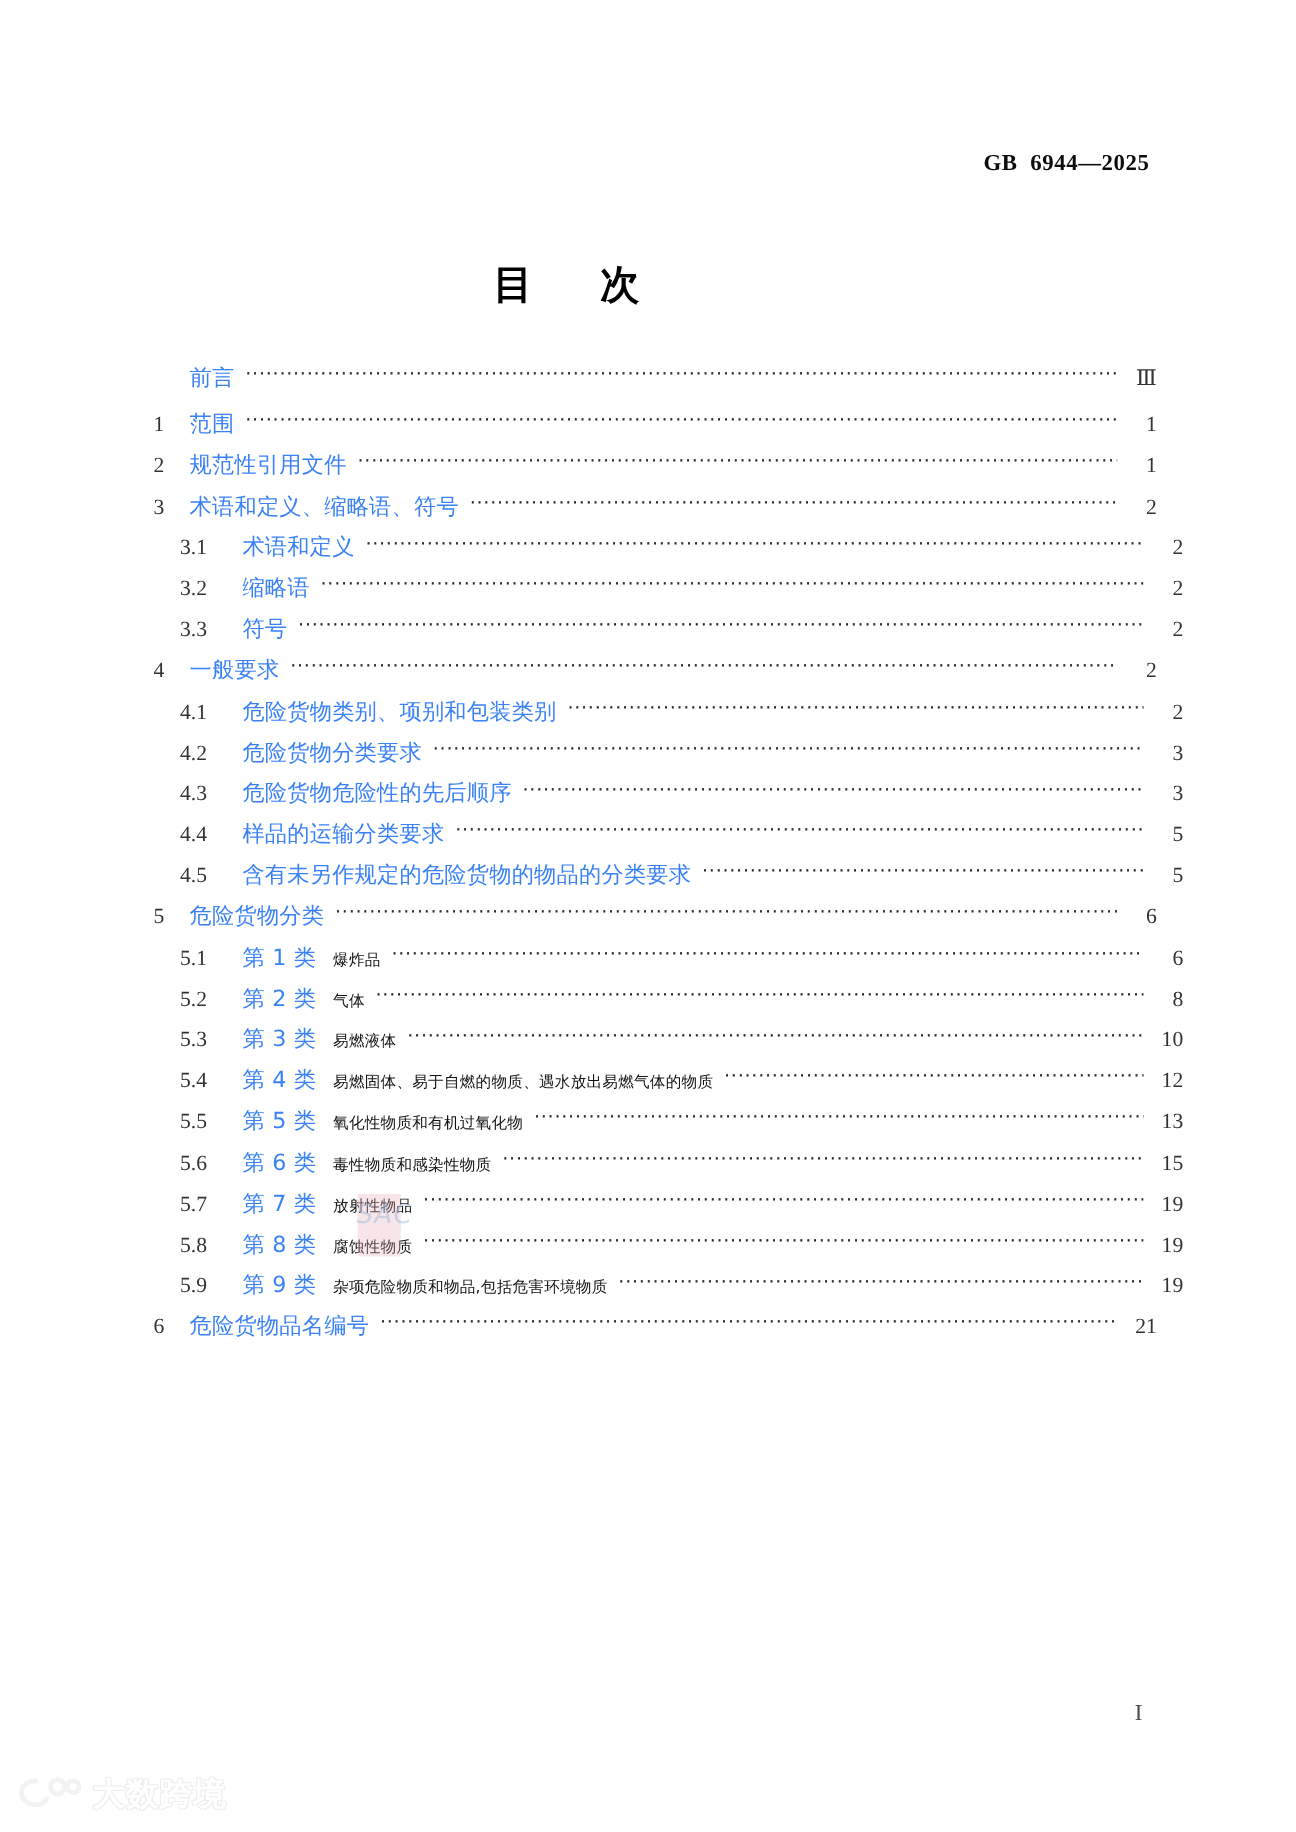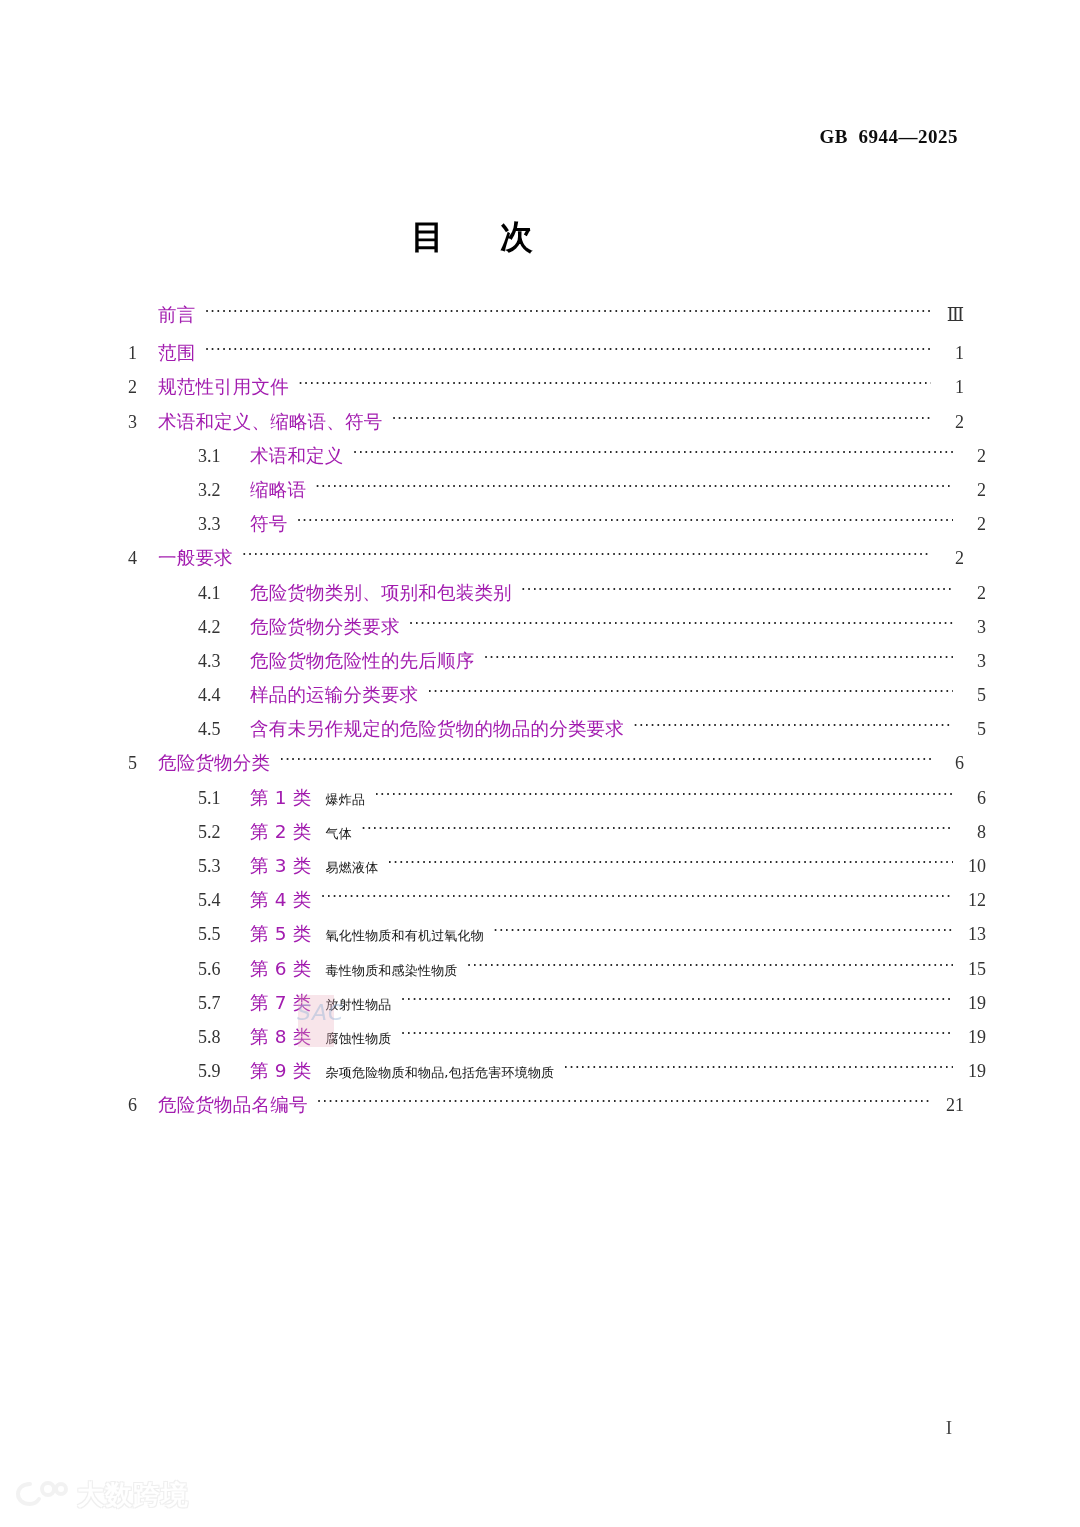--- a/index.html
+++ b/index.html
@@ -76,26 +76,26 @@
 
   .toc-entry.level-2 { padding-left: 22px; }
 
   .num {
     font-family: "Liberation Serif", "DejaVu Serif", serif;
     font-size: 18px;
     color: #333333;
     flex: 0 0 auto;
   }
   .level-1 > .num { min-width: 30px; }
-  .level-2 > .num { min-width: 52px; margin-left: 48px; }
+  .level-2 > .num { min-width: 52px; }
 
   .label {
     font-family: "DejaVu Sans", "Liberation Sans", sans-serif;
     font-size: 18.5px;
-    color: #a21caf;
+    color: #3b82f6;
     flex: 0 0 auto;
     letter-spacing: 0.2px;
   }
   .sub-label {
     font-family: "DejaVu Sans", "Liberation Sans", sans-serif;
     font-size: 13px;
     color: #141414;
     flex: 0 0 auto;
     margin-left: 14px;
     letter-spacing: 0.2px;
@@ -300,20 +300,21 @@
       <div class="toc-entry level-2">
         <span class="num">5.3</span>
         <span class="label">第 3 类</span>
         <span class="sub-label">易燃液体</span>
         <span class="leader"></span>
         <span class="pageno">10</span>
       </div>
       <div class="toc-entry level-2">
         <span class="num">5.4</span>
         <span class="label">第 4 类</span>
+        <span class="sub-label">易燃固体、易于自燃的物质、遇水放出易燃气体的物质</span>
         <span class="leader"></span>
         <span class="pageno">12</span>
       </div>
       <div class="toc-entry level-2">
         <span class="num">5.5</span>
         <span class="label">第 5 类</span>
         <span class="sub-label">氧化性物质和有机过氧化物</span>
         <span class="leader"></span>
         <span class="pageno">13</span>
       </div>

